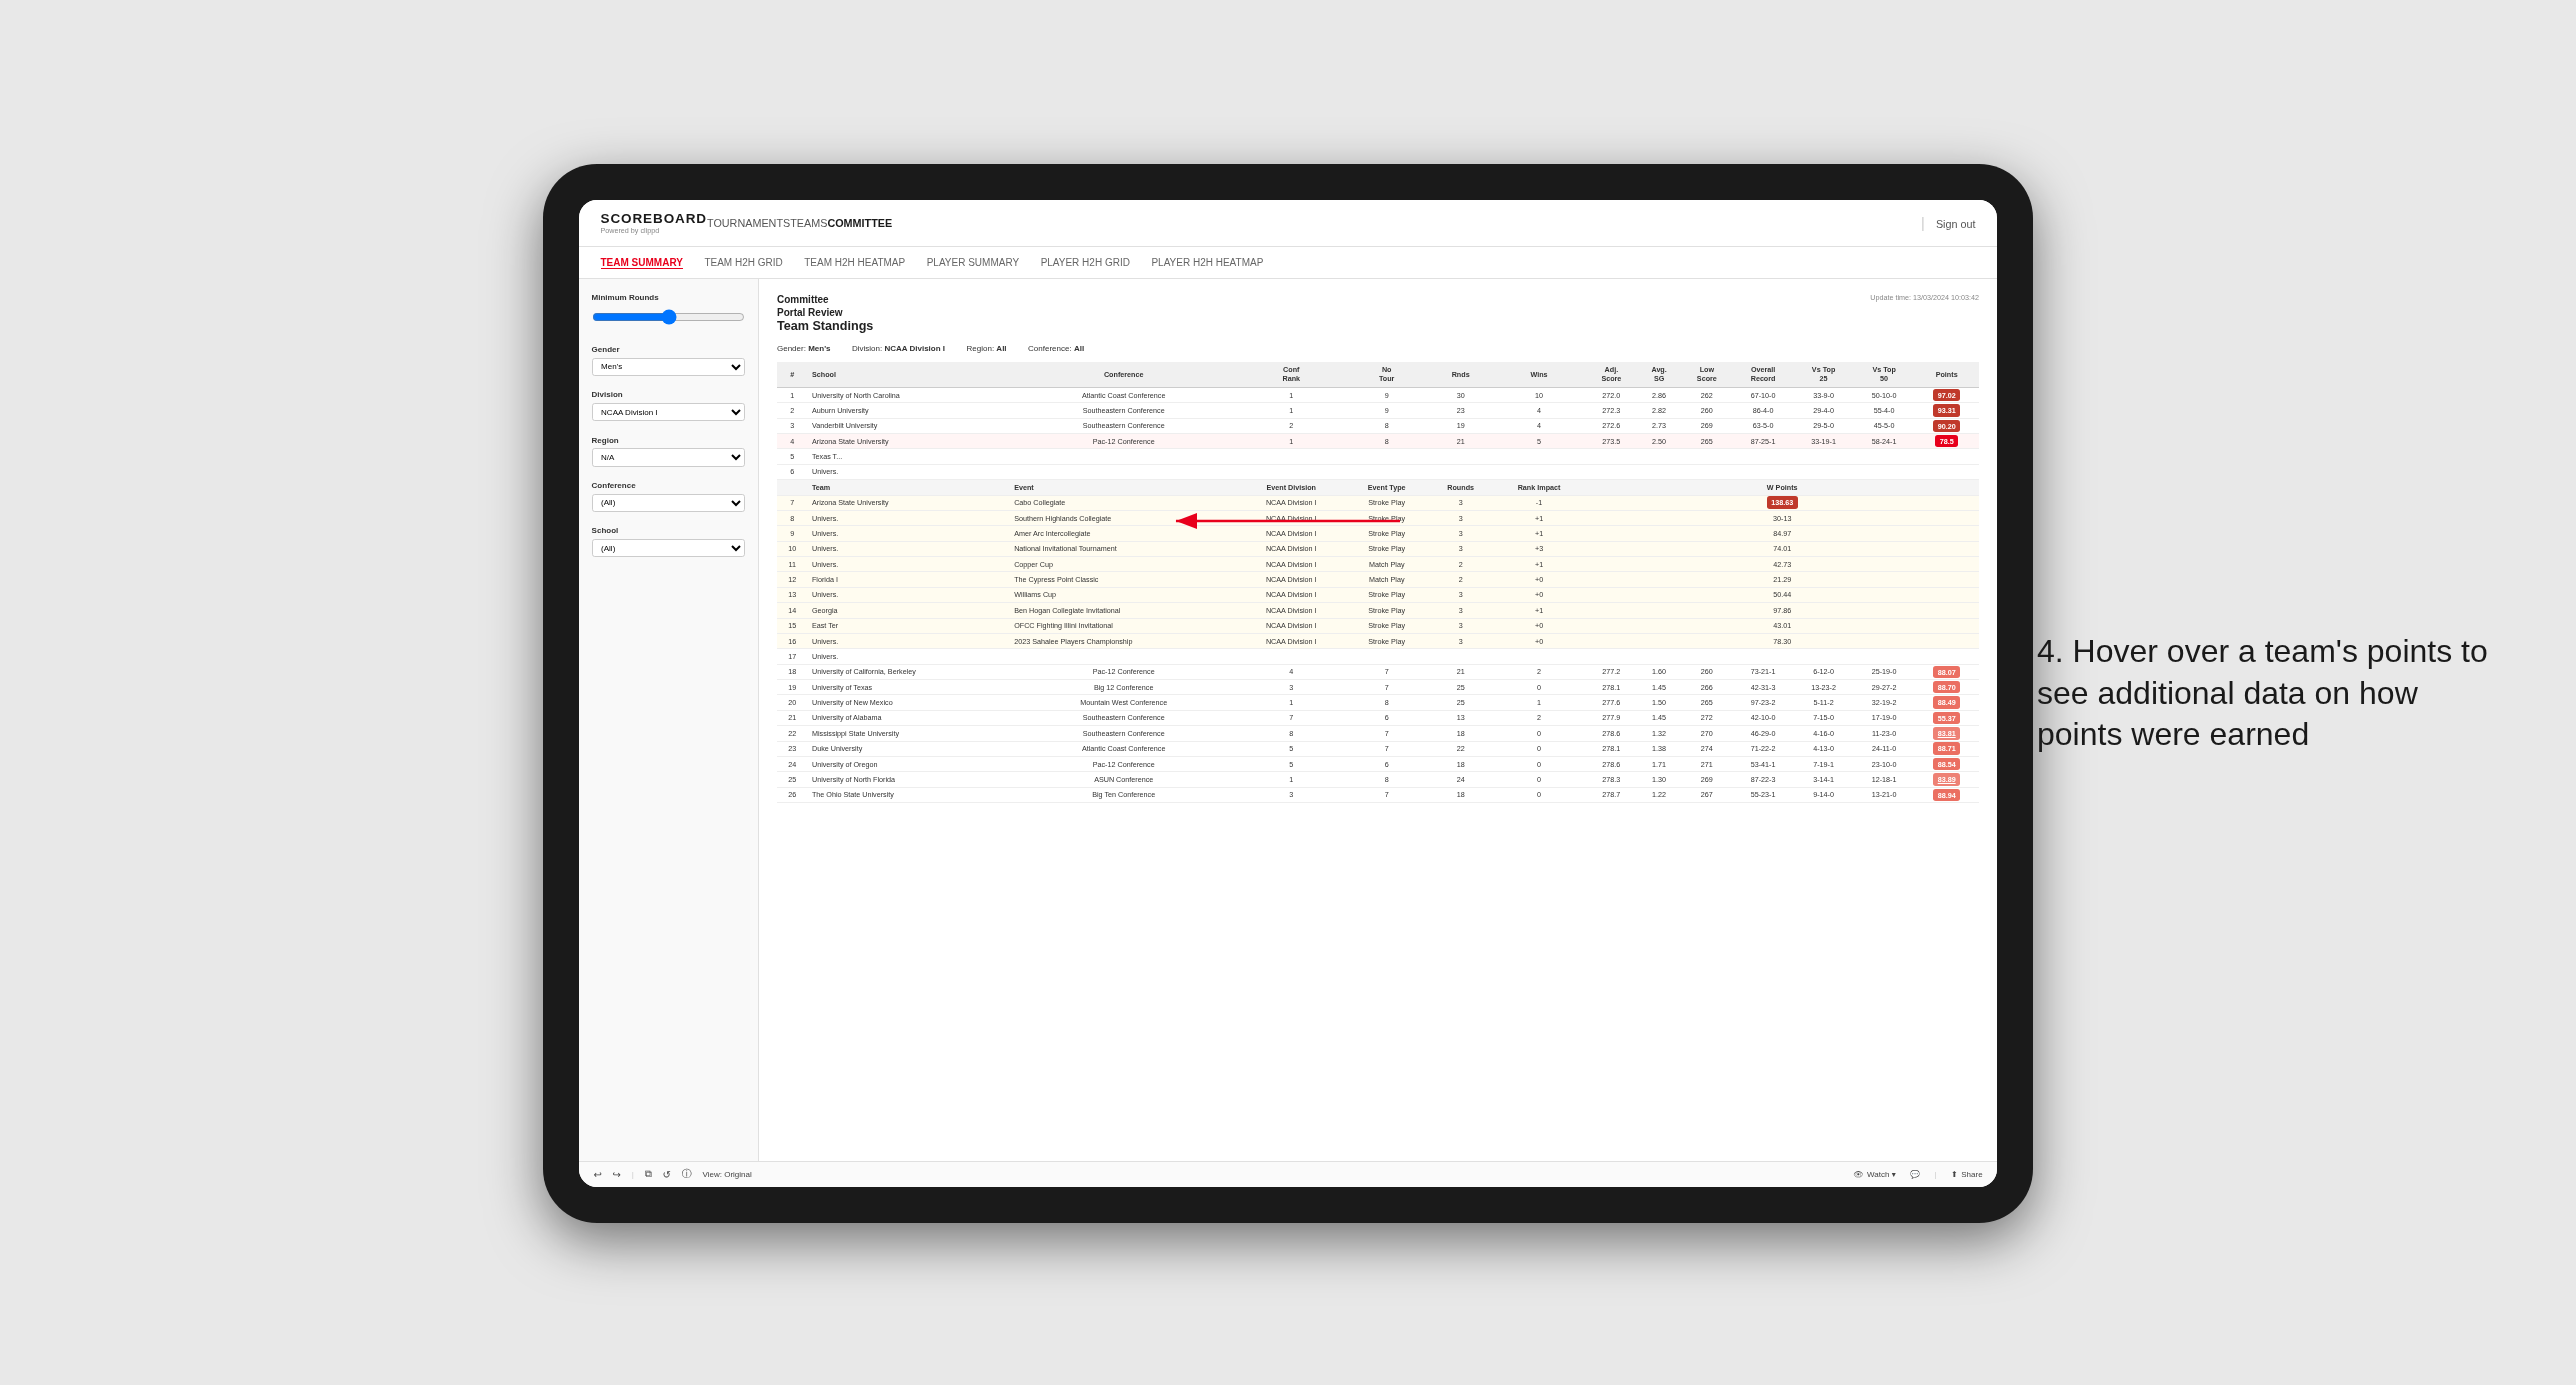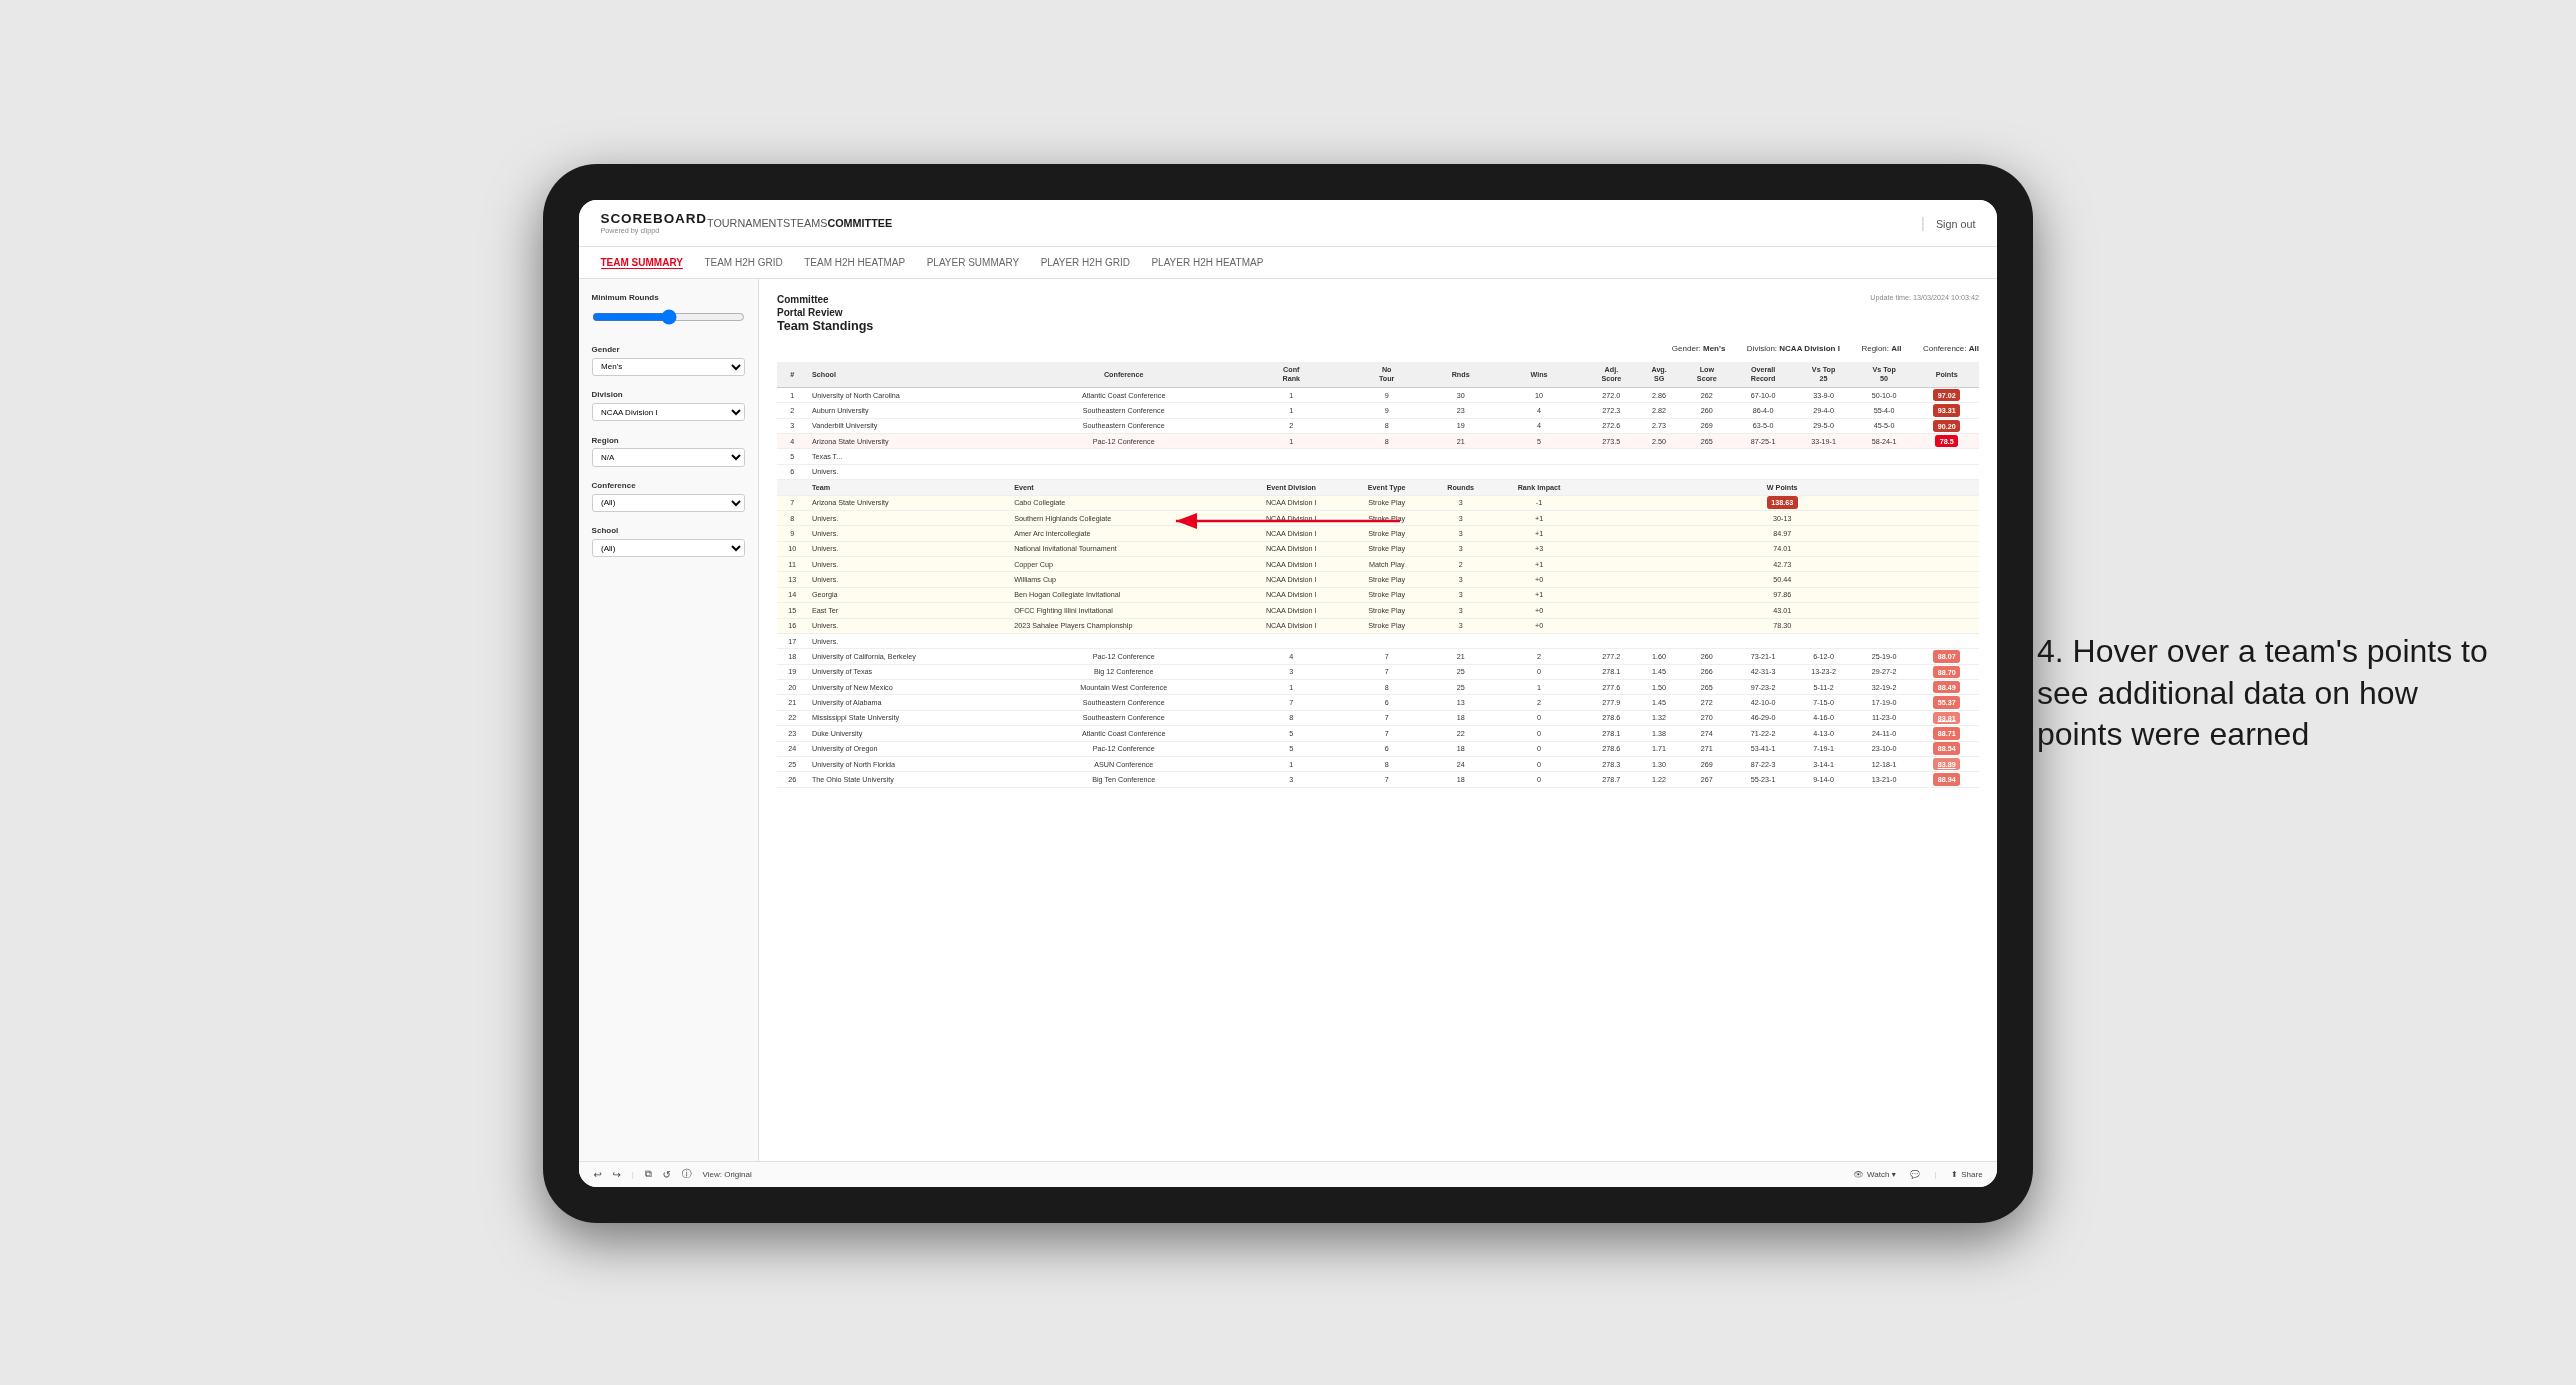--- a/index.html
+++ b/index.html
@@ -209,21 +209,20 @@
     }
 
     
     .filter-row {
       display: flex;
       gap: 21.5px;
       font-size: 8px;
       color: #333;
       margin-bottom: 9px;
       align-items: center;
-      justify-content: flex-end;
     }
 
     
     .standings-table {
       width: 100%;
       border-collapse: collapse;
       font-size: 7.6px;
     }
 
     .standings-table thead tr {
@@ -565,20 +564,30 @@
             </tr>
             <tr style="background:#fffcf0;">
               <td>11</td>
               <td class="left">Univers.</td>
               <td class="left">Copper Cup</td>
               <td>NCAA Division I</td>
               <td>Match Play</td>
               <td>2</td>
               <td>+1</td>
               <td colspan="7">42.73</td>
+            </tr>
+            <tr style="background:#fffcf0;">
+              <td>12</td>
+              <td class="left">Florida I</td>
+              <td class="left">The Cypress Point Classic</td>
+              <td>NCAA Division I</td>
+              <td>Match Play</td>
+              <td>2</td>
+              <td>+0</td>
+              <td colspan="7">21.29</td>
             </tr>
             <tr style="background:#fffcf0;">
               <td>13</td>
               <td class="left">Univers.</td>
               <td class="left">Williams Cup</td>
               <td>NCAA Division I</td>
               <td>Stroke Play</td>
               <td>3</td>
               <td>+0</td>
               <td colspan="7">50.44</td>

